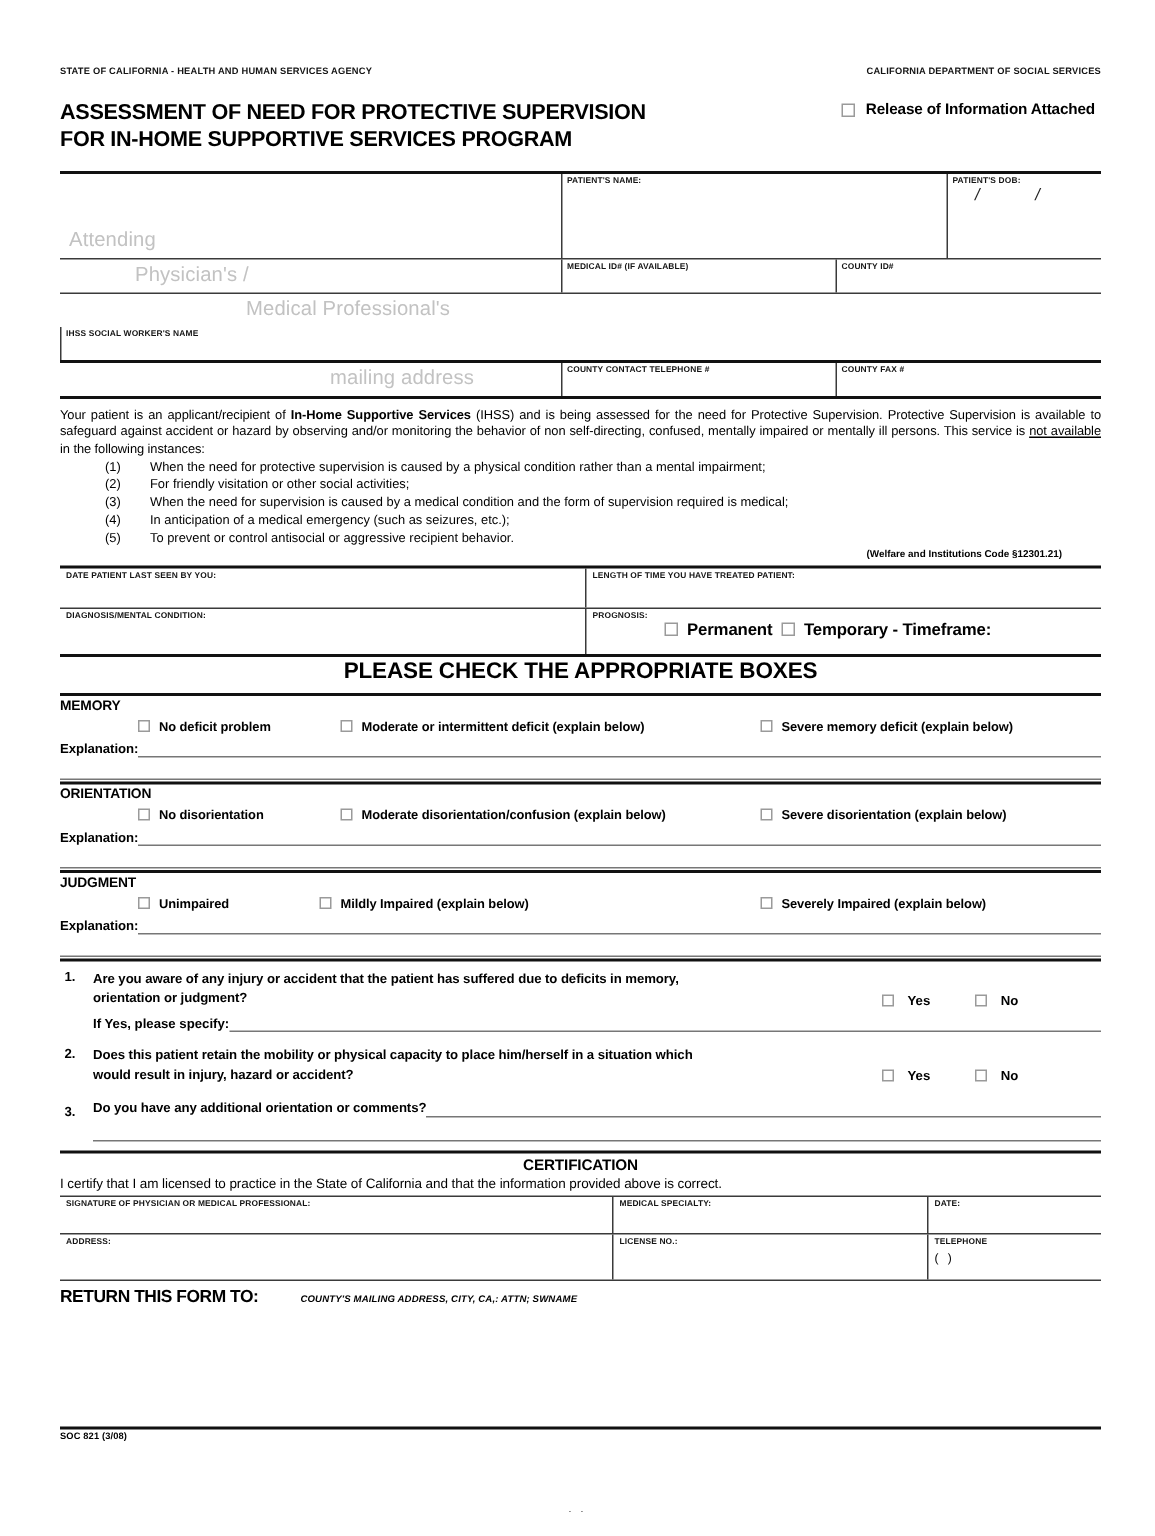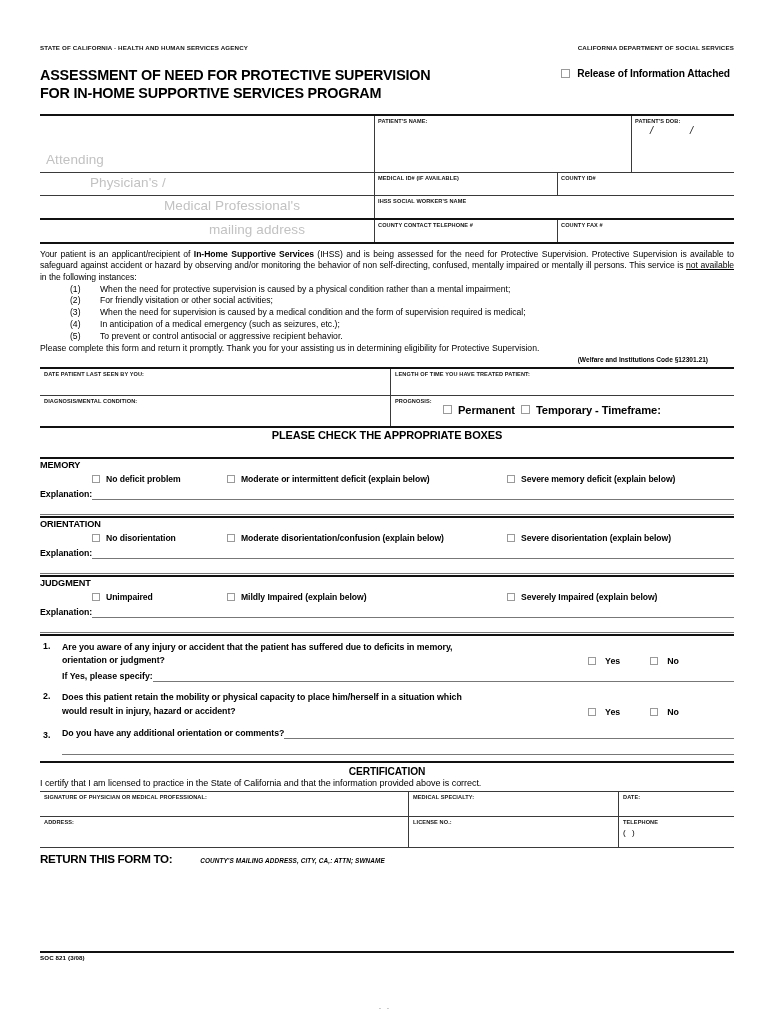--- a/index.html
+++ b/index.html
@@ -80,21 +80,21 @@
   .idtable {
     margin-top: 11px;
     border-top: 2.2px solid #111;
     border-bottom: 2.2px solid #111;
   }
   .idrow {
     display: flex;
     position: relative;
     border-bottom: 1px solid #3a3a3a;
   }
-  .idrow.thick { border-bottom: 2.2px solid #111; }
+  .idrow.thick { border-bottom: 2.2px solid #111; flex-direction: column; }
   .idrow.last { border-bottom: none; }
   .idcell {
     position: relative;
     box-sizing: border-box;
     padding: 2px 3px 0 3px;
     min-height: 22px;
   }
   .idcell.bl { border-left: 1px solid #3a3a3a; }
   .cap {
     font-size: 5.6px;
@@ -180,24 +180,24 @@
   }
   .prognosis-opts .lbl {
     font-size: 11.2px;
     font-weight: bold;
     letter-spacing: -0.1px;
   }
 
   .banner {
     border-bottom: 2.4px solid #111;
     text-align: center;
-    font-size: 11px;
+    font-size: 15px;
     font-weight: bold;
     letter-spacing: -0.1px;
-    padding: 1px 0 16px 0;
+    padding: 1px 0 6px 0;
   }
 
   
   .section { border-bottom: 2.4px solid #111; padding-bottom: 1px; }
   .sec-head {
     font-size: 9.2px;
     font-weight: bold;
     letter-spacing: -0.1px;
     padding-top: 1px;
   }
@@ -398,21 +398,21 @@
         <div class="idcell" style="width:334px;">
           <span class="ghost" style="left:124px; top:2px;">Medical Professional's</span>
         </div>
         <div class="idcell bl" style="width:360px;">
           <span class="cap">IHSS SOCIAL WORKER'S NAME</span>
         </div>
       </div>
 
       <div class="idrow last">
         <div class="idcell" style="width:334px;">
-          <span class="ghost" style="left:169px; top:2px;">mailing address</span>
+          <span class="ghost" style="left:180px; top:2px;">mailing address</span>
         </div>
         <div class="idcell bl" style="width:183px;">
           <span class="cap">COUNTY CONTACT TELEPHONE #</span>
         </div>
         <div class="idcell bl" style="width:177px;">
           <span class="cap">COUNTY FAX #</span>
         </div>
       </div>
     </div>
 
@@ -434,21 +434,20 @@
       <li class="numitem">
         <span class="n">(4)</span>
         <span>In anticipation of a medical emergency (such as seizures, etc.);</span>
       </li>
       <li class="numitem">
         <span class="n">(5)</span>
         <span>To prevent or control antisocial or aggressive recipient behavior.</span>
       </li>
     </ul>
 
-    <div class="closing">Please complete this form and return it promptly.  Thank you for your assisting us in determining eligibility for Protective Supervision.</div>
     <div class="wic">(Welfare and Institutions Code §12301.21)</div>
 
     <div class="dxtable">
       <div class="dxrow">
         <div class="dxcell" style="width:350px;">
           <span class="cap">DATE PATIENT LAST SEEN BY YOU:</span>
         </div>
         <div class="dxcell bl" style="width:344px;">
           <span class="cap">LENGTH OF TIME YOU HAVE TREATED PATIENT:</span>
         </div>
@@ -517,21 +516,21 @@
       <div class="rule2"></div>
     </div>
 
     <div class="section">
       <div class="sec-head">JUDGMENT</div>
       <div class="opts" style="position:relative;">
         <div class="opt" style="position:absolute; left:52px;">
           <span class="cb"></span>
           <span class="lbl">Unimpaired</span>
         </div>
-        <div class="opt" style="position:absolute; left:187px;">
+        <div class="opt" style="position:absolute; left:173px;">
           <span class="cb"></span>
           <span class="lbl">Mildly Impaired (explain below)</span>
         </div>
         <div class="opt" style="position:absolute; left:467px;">
           <span class="cb"></span>
           <span class="lbl">Severely Impaired (explain below)</span>
         </div>
       </div>
       <div class="expl-row">
         <span class="expl-label">Explanation:</span>

